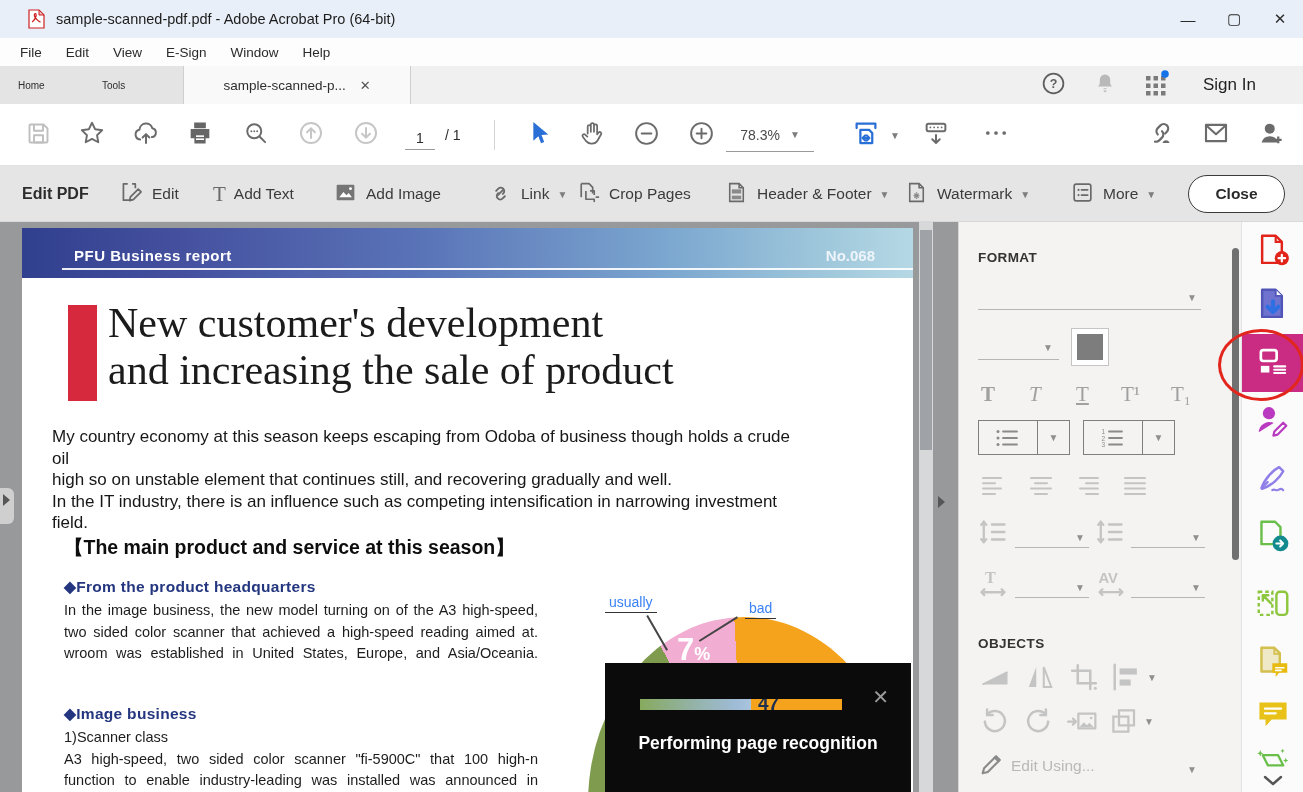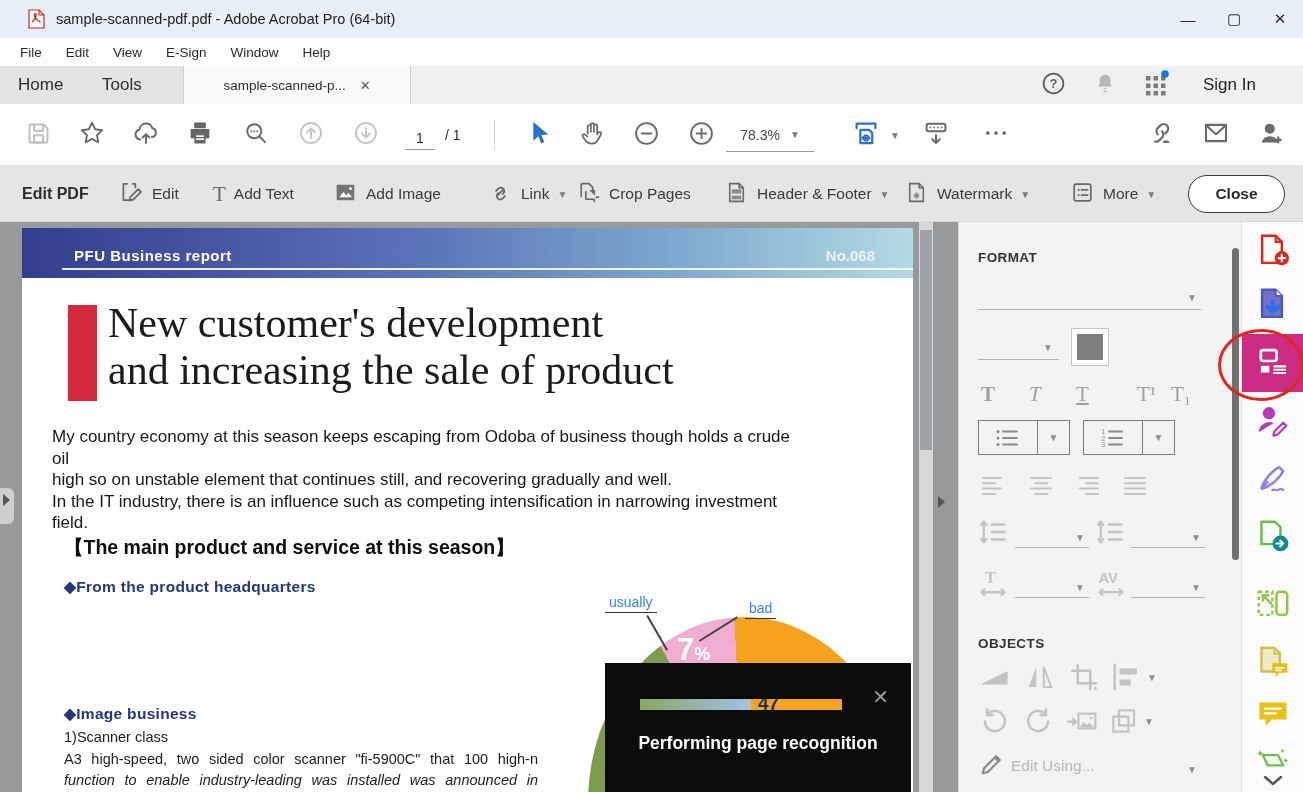--- a/index.html
+++ b/index.html
@@ -17,21 +17,21 @@
   .winbtns { position:absolute; right:0; top:0; display:flex; }
 
   
   .menubar { position:absolute; left:0; top:38px; width:1303px; height:28px; background:#fdfdfd;
              display:flex; align-items:center; padding-left:8px; }
   .menu-item { font-size:13.5px; color:#2b2b2b; padding:0 12px; height:28px; display:flex; align-items:center; }
 
   
   .tabbar { position:absolute; left:0; top:66px; width:1303px; height:38px; background:#e4e4e4; }
   .tabbar .right-zone { position:absolute; left:410px; right:0; top:0; bottom:0; background:#f0f0f0; }
-  .tab-label { font-size:17px; color:#2e2e2e; position:absolute; top:0; height:38px; display:flex; align-items:center; }
+  .tab-label { font-size:10px; color:#2e2e2e; position:absolute; top:0; height:38px; display:flex; align-items:center; }
   .doc-tab { position:absolute; left:183px; top:0; width:228px; height:38px; background:#f9f9f9;
              border-left:1px solid #cfcfcf; border-right:1px solid #cfcfcf;
              display:flex; align-items:center; justify-content:center; gap:14px; }
   .doc-tab span.name { font-size:13.5px; color:#2e2e2e; }
   .doc-tab .close-x { font-size:13px; color:#555; }
   .tab-ico { position:absolute; top:0; height:38px; display:flex; align-items:center; justify-content:center; width:30px; }
   .signin { position:absolute; left:1203px; top:0; height:38px; display:flex; align-items:center;
             font-size:17px; color:#1f1f1f; }
 
   
@@ -470,26 +470,31 @@
 
   <div class="intro">
     <div>My country economy at this season keeps escaping from Odoba of business though holds a crude oil</div>
     <div>high so on unstable element that continues still, and recovering gradually and well.</div>
     <div>In the IT industry, there is an influence such as competing intensification in narrowing investment field.</div>
   </div>
 
   <div class="season">【The main product and service at this season】</div>
 
   <div class="abs bluehead" style="left:42px;top:350px;">◆From the product headquarters</div>
+  <div class="abs docpara just" style="left:42px;top:372px;">
+    <div>In the image business, the new model turning on of the A3 high-speed,</div>
+    <div>two sided color scanner that achieved a high-speed reading aimed at.</div>
+    <div>wroom was established in United States, Europe, and Asia/Oceania.</div>
+  </div>
 
   <div class="abs bluehead" style="left:42px;top:477px;">◆Image business</div>
   <div class="abs docpara" style="left:42px;top:499px;">
     <div>1)Scanner class</div>
     <div class="just" style="text-align:justify;text-align-last:justify;">A3 high-speed, two sided color scanner "fi-5900C" that 100 high-n</div>
-    <div style="text-align:justify;text-align-last:justify;font-style:italic;">function to enable industry-leading was installed was announced in</div>
+    <div style="text-align:justify;text-align-last:justify;">function to enable industry-leading was installed was announced in</div>
   </div>
 
   <div class="pie"></div>
   <div class="pie-val" style="left: 655px; top: 404px;"><span>7</span><span class="pct">%</span></div>
   <div class="pielabel" style="left:583px;top:366px;">usually</div>
   <div class="pielabel" style="left:723px;top:372px;">bad</div>
   <div class="leader" style="left:626px;top:387px;width:40px;transform:rotate(60deg);"></div>
   <div class="leader" style="left:716px;top:390px;width:45px;transform:rotate(148deg);"></div>
 
   <div class="toast">
@@ -519,21 +524,21 @@
 
   <div class="ufield" style="left:19px;top:110px;width:81px;height:28px;"></div>
   <span class="pcaret" style="left:84px;top:120px;">▼</span>
   <div class="swatch">
       <div class="inner"></div>
     </div>
 
   <div class="stylebtn" style="left:22px;top:160px;font-weight:bold;">T</div>
   <div class="stylebtn" style="left:70px;top:160px;font-style:italic;">T</div>
   <div class="stylebtn" style="left:117px;top:160px;text-decoration:underline;">T</div>
-  <div class="stylebtn" style="left:178px;top:160px;">T¹</div>
+  <div class="stylebtn" style="left:162px;top:160px;">T¹</div>
   <div class="stylebtn" style="left:212px;top:160px;">T₁</div>
 
   <div class="listbox" style="left:19px;top:198px;">
     <div class="icell">
       <svg width="26" height="22" viewBox="0 0 26 22">
           <g stroke="#8a8a8a" stroke-width="1.8" stroke-linecap="round">
             <path d="M8 4.5h14M8 11h14M8 17.5h14"></path>
           </g>
           <g fill="#8a8a8a">
             <circle cx="3" cy="4.5" r="1.5"></circle>

